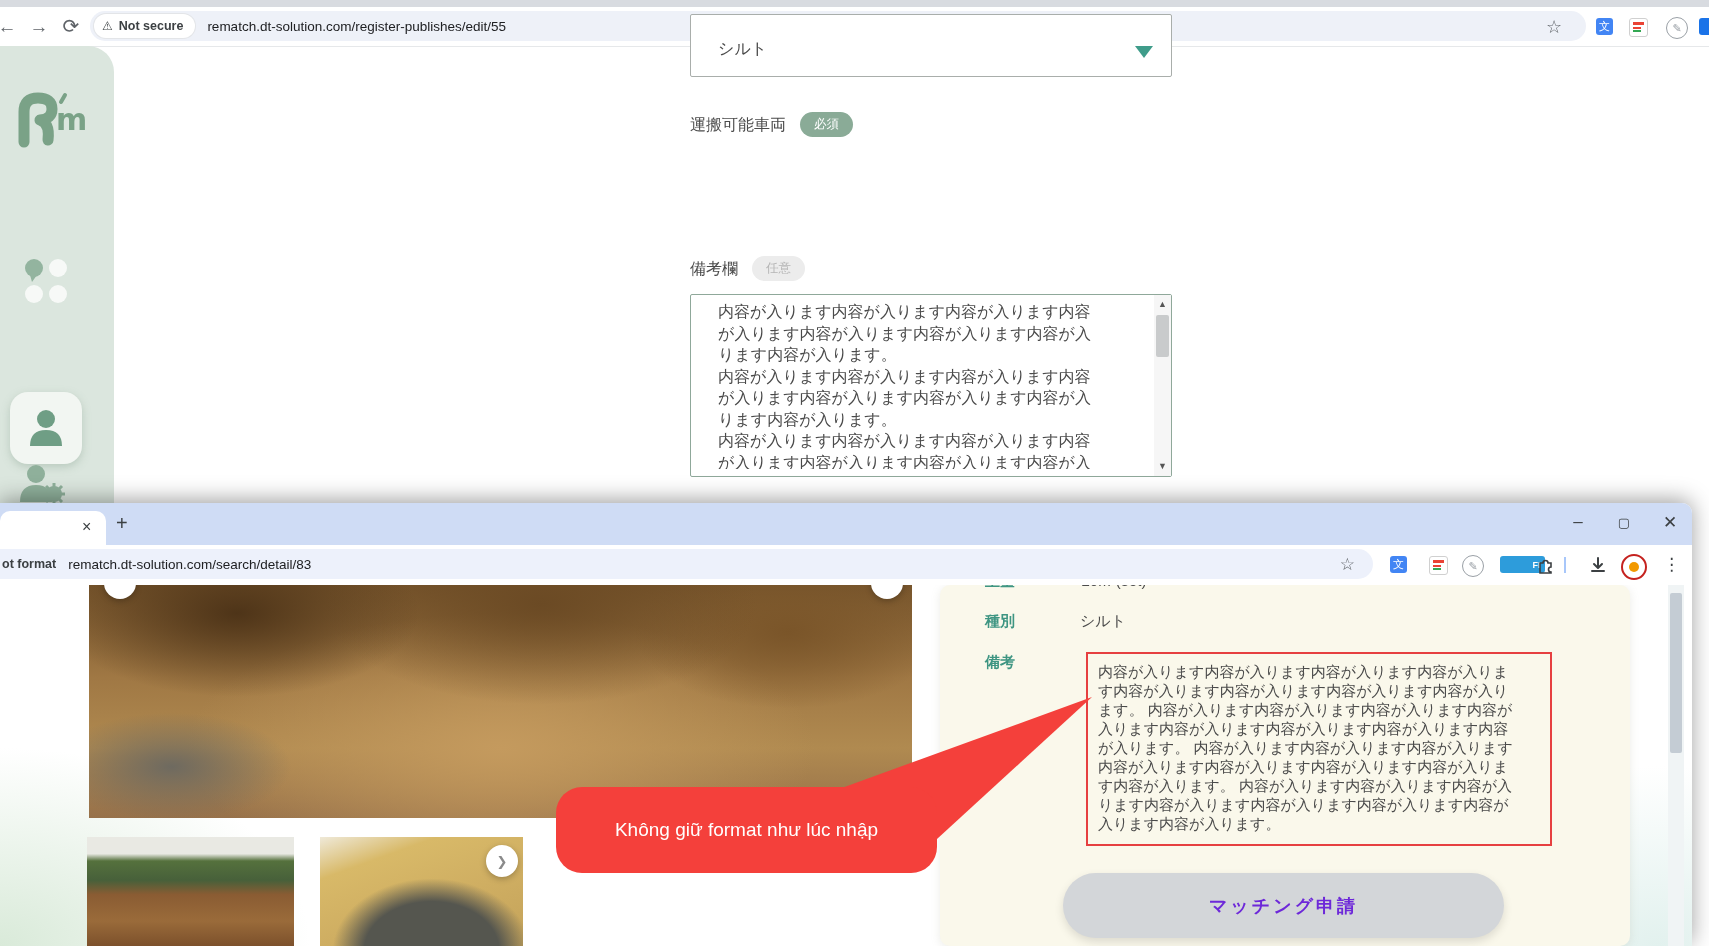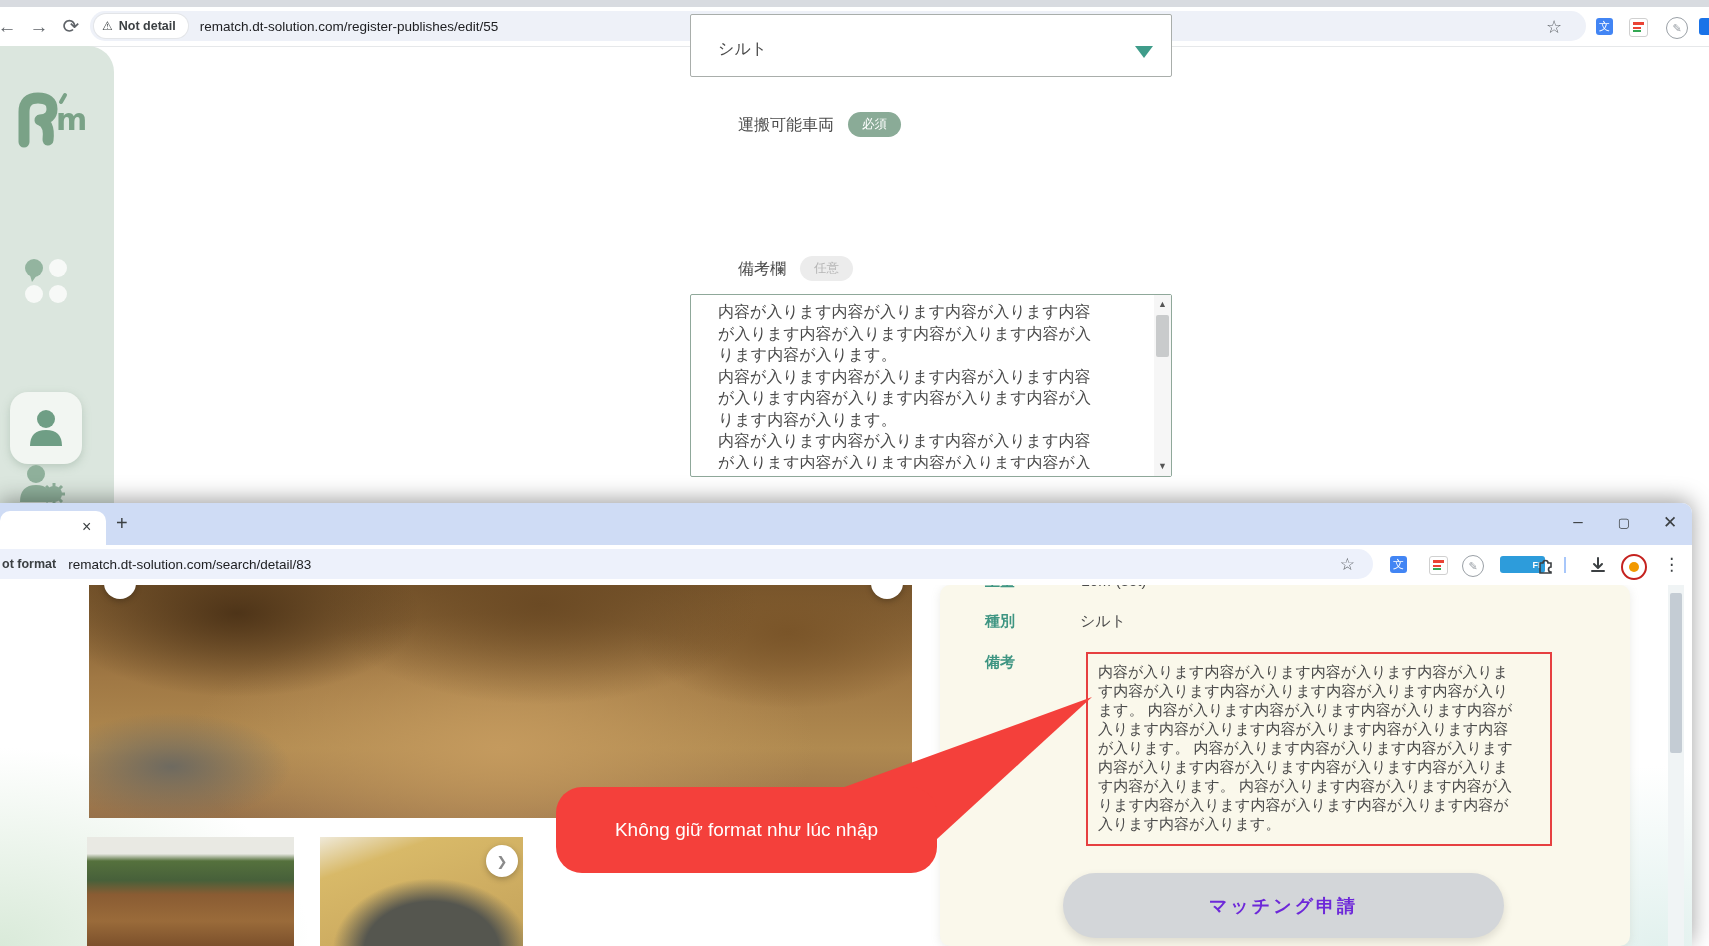--- a/index.html
+++ b/index.html
@@ -14,21 +14,21 @@
   .chip{background:#fff;border-radius:13px;height:24px;display:flex;align-items:center;padding:0 12px 0 8px;margin-left:4px;box-shadow:0 0 0 1px #e3e5e8;}
   .chip .warn{font-size:12px;color:#3c4043;margin-right:6px;}
   .chip .sec{font-size:12.5px;font-weight:bold;color:#3c4043;white-space:nowrap;}
   .url-text{font-size:13.5px;color:#202124;margin-left:12px;white-space:nowrap;}
   .bar-ico{width:28px;height:39px;display:flex;align-items:center;justify-content:center;color:#5f6368;}
   
   .sidebar{left:0;top:46px;width:114px;height:900px;background:#dbe6de;border-top-right-radius:26px;}
   .side-card{left:10px;top:346px;width:72px;height:72px;background:#f2f6f2;border-radius:18px;box-shadow:0 3px 8px rgba(120,150,130,.35);}
   
   .field-box{left:690px;width:480px;background:#fff;border:1px solid #a9aeab;border-radius:2px;}
-  .fbl{font-size:16px;color:#4b4b4b;margin-left:48px;}
+  .fbl{font-size:16px;color:#4b4b4b;}
   .badge{display:inline-block;border-radius:13px;font-size:12.5px;padding:4px 14px;vertical-align:2px;margin-left:14px;}
   .badge.req{background:#8aab97;color:#fff;}
   .badge.opt{background:#ececec;color:#b5b5b5;}
   .tri{width:0;height:0;border-left:9px solid transparent;border-right:9px solid transparent;border-top:12px solid #3f9c8a;}
   .ta-text{white-space:pre-wrap;font-size:16px;line-height:21.5px;color:#4a4a4a;width:377px;}
   .sb{background:#f6f6f6;}
   .sb-arrow{font-size:9px;color:#555;text-align:center;width:17px;line-height:17px;}
   .sb-thumb{background:#c9cbcc;border-radius:2px;}
   
   #front-win{position:absolute;left:0;top:503px;width:1692px;height:443px;border-top-right-radius:10px;
@@ -77,21 +77,21 @@
   <div class="abs top-strip"></div>
 
   <div class="abs toolbar">
     <div class="abs nav-ico" style="left:-8px;top:0;">←</div>
     <div class="abs nav-ico" style="left:24px;top:0;">→</div>
     <div class="abs nav-ico" style="left:56px;top:0;font-size:20px;">⟳</div>
 
     <div class="abs omnibox" style="left:90px;width:1496px;">
       <div class="chip">
         <span class="warn">⚠</span>
-        <span class="sec">Not detail</span>
+        <span class="sec">Not secure</span>
       </div>
       <span class="url-text">rematch.dt-solution.com/register-publishes/edit/55</span>
     </div>
     <div class="abs bar-ico" style="left:1540px;top:0;font-size:18px;">☆</div>
     <div class="abs" style="left:1596px;top:11px;">
       <div class="ext16" style="background:#4285f4;color:#fff;font-size:11px;">文</div>
     </div>
     <div class="abs ext16" style="left:1629px;top:11px;background:#fff;border:1px solid #d0d0d0;">
       <div style="width:11px;height:11px;">
         <div style="height:3px;background:#ea4335;margin-bottom:2px;"></div>

